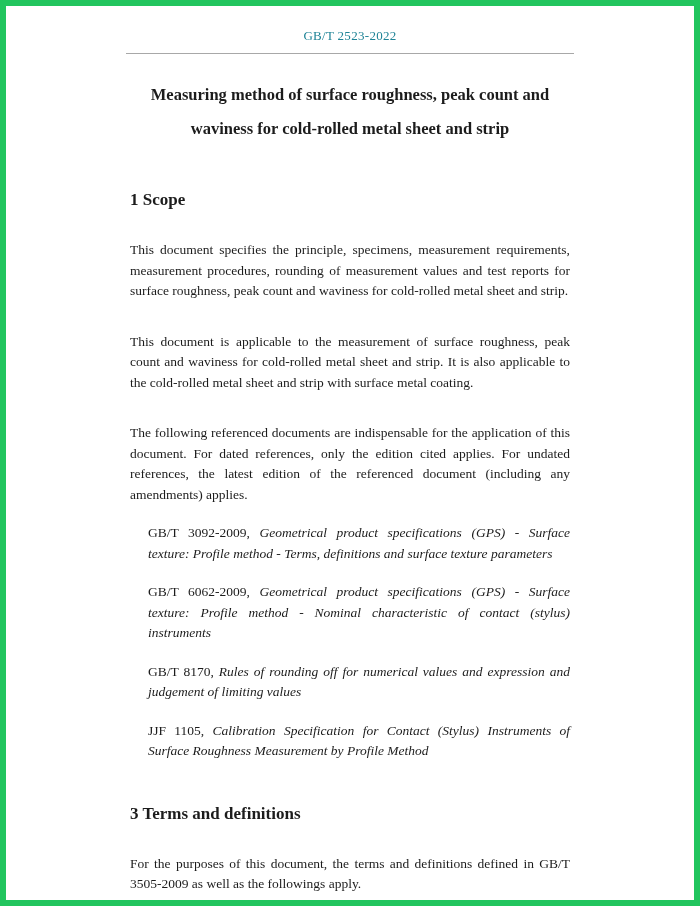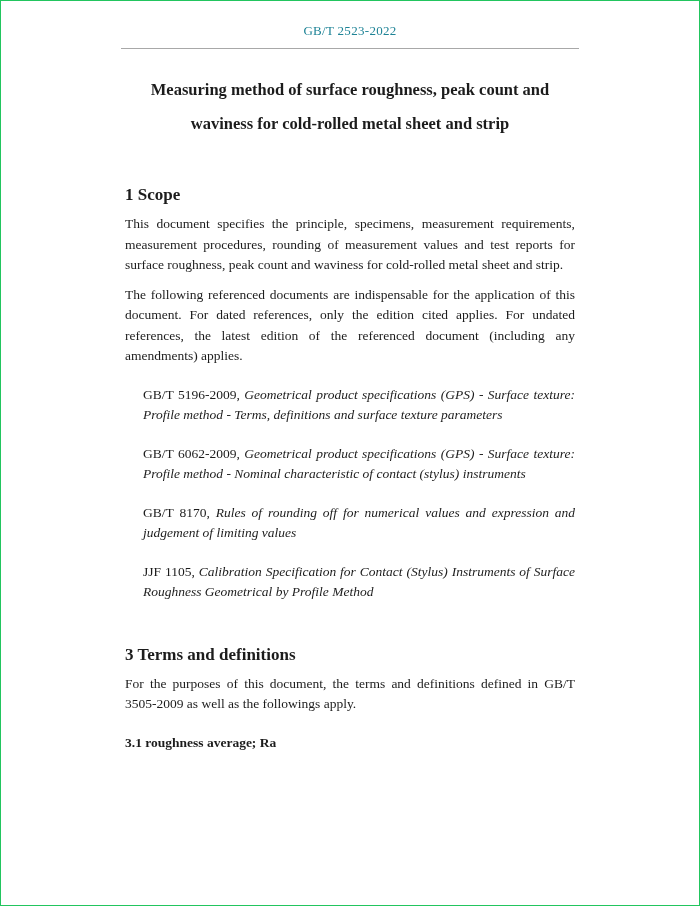--- a/index.html
+++ b/index.html
@@ -7,21 +7,21 @@
   body {
     font-family: "Liberation Serif", "DejaVu Serif", serif;
     width: 700px;
     height: 906px;
     margin: 0 auto;
   }
   .page {
     width: 700px;
     height: 906px;
     background: #ffffff;
-    border: 1px solid #22c55e;
+    border: 6px solid #22c55e;
     padding: 22px 124px 0 124px;
     display: flex;
     flex-direction: column;
     color: #1c1c1c;
   }
   .doc-number {
     text-align: center;
     color: #1e8396;
     font-size: 13px;
     letter-spacing: 0.3px;
@@ -44,21 +44,21 @@
   .section-heading {
     font-size: 17px;
     font-weight: bold;
     margin-top: 42px;
   }
   .section-heading.first { margin-top: 44px; }
   p.body-para {
     font-size: 13.5px;
     line-height: 20.5px;
     text-align: justify;
-    margin-top: 9px;
+    margin-top: 30px;
   }
   p.reference {
     font-size: 13.5px;
     line-height: 20.5px;
     text-align: justify;
     margin-top: 18px;
     margin-left: 18px;
   }
   .ref-title { font-style: italic; }
   p.subheading {
@@ -79,42 +79,43 @@
 
   <h1 class="title">
     <span class="title-line">Measuring method of surface roughness, peak count and</span>
     <span class="title-line">waviness for cold-rolled metal sheet and strip</span>
   </h1>
 
   <h2 class="section-heading first">1 Scope</h2>
 
   <p class="body-para">This document specifies the principle, specimens, measurement requirements, measurement procedures, rounding of measurement values and test reports for surface roughness, peak count and waviness for cold-rolled metal sheet and strip.</p>
 
+  <p class="body-para">This document is applicable to the measurement of surface roughness, peak count and waviness for cold-rolled metal sheet and strip. It is also applicable to the cold-rolled metal sheet and strip with surface metal coating.</p>
 
 
   <p class="body-para">The following referenced documents are indispensable for the application of this document. For dated references, only the edition cited applies. For undated references, the latest edition of the referenced document (including any amendments) applies.</p>
 
   <p class="reference">
-    <span>GB/T 5196-2009,</span>
+    <span>GB/T 3092-2009,</span>
     <span class="ref-title">Geometrical product specifications (GPS) - Surface texture: Profile method - Terms, definitions and surface texture parameters</span>
   </p>
 
   <p class="reference">
     <span>GB/T 6062-2009,</span>
     <span class="ref-title">Geometrical product specifications (GPS) - Surface texture: Profile method - Nominal characteristic of contact (stylus) instruments</span>
   </p>
 
   <p class="reference">
     <span>GB/T 8170,</span>
     <span class="ref-title">Rules of rounding off for numerical values and expression and judgement of limiting values</span>
   </p>
 
   <p class="reference">
     <span>JJF 1105,</span>
-    <span class="ref-title">Calibration Specification for Contact (Stylus) Instruments of Surface Roughness Geometrical by Profile Method</span>
+    <span class="ref-title">Calibration Specification for Contact (Stylus) Instruments of Surface Roughness Measurement by Profile Method</span>
   </p>
 
   <h2 class="section-heading">3 Terms and definitions</h2>
 
   <p class="body-para">For the purposes of this document, the terms and definitions defined in GB/T 3505-2009 as well as the followings apply.</p>
 
   <p class="subheading">3.1 roughness average; Ra</p>
 
 </div>
 

